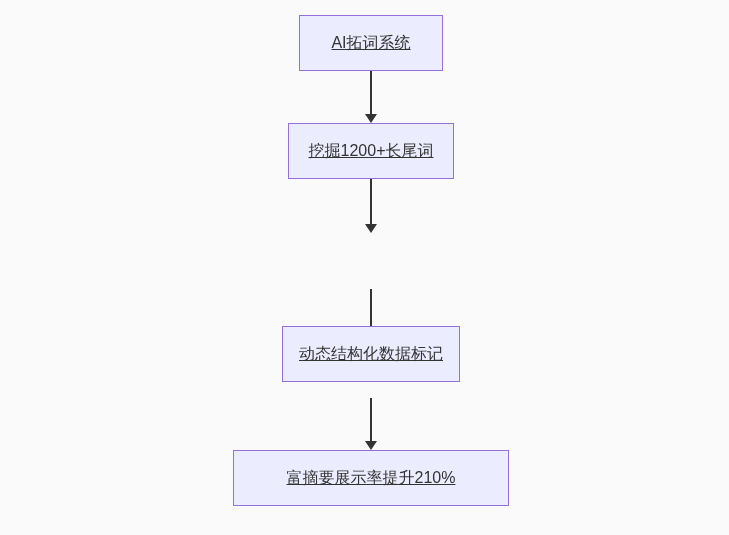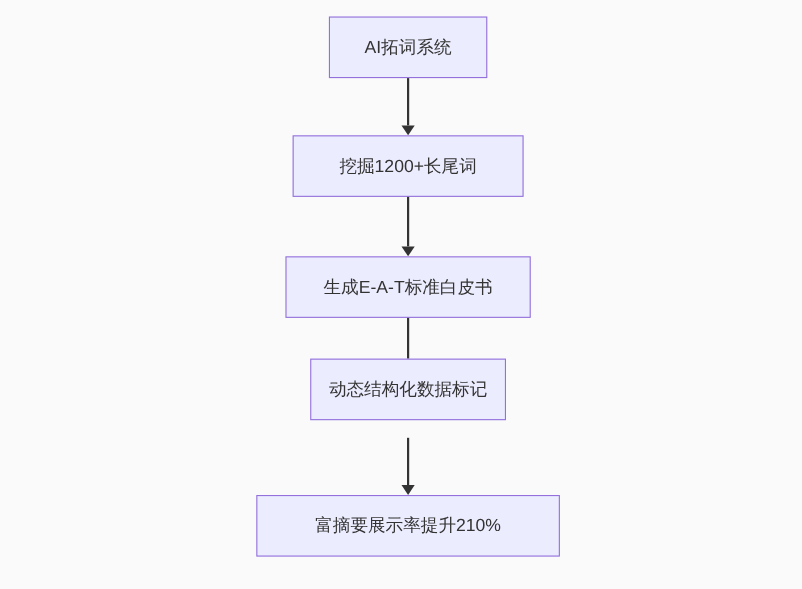--- a/index.html
+++ b/index.html
@@ -26,20 +26,21 @@
     box-sizing: border-box;
     background: var(--node-fill, #ececff);
     border: 1px solid var(--node-border, #9370db);
     color: var(--node-text, #333333);
     font-size: 16px;
     display: flex;
     align-items: center;
     justify-content: center;
     text-align: center;
     white-space: nowrap;
+    text-decoration: underline;
   }
   .arrow {
     position: absolute;
     left: 365px;
     width: 12px;
     display: flex;
     flex-direction: column;
     align-items: center;
   }
   .arrow-line {
@@ -60,28 +61,27 @@
 
 <div class="canvas">
 
   <div class="node" style="top:15px; width:144px">AI拓词系统</div>
 
   <div class="arrow" style="top:71px; height:52px">
     <div class="arrow-line"></div>
     <div class="arrow-head"></div>
   </div>
 
-  <div class="node" style="top:123px; width:210px">挖掘1200+长尾词</div>
+  <div class="node" style="top:123px; width:166px">挖掘1200+长尾词</div>
 
   <div class="arrow" style="top:179px; height:54px">
     <div class="arrow-line"></div>
     <div class="arrow-head"></div>
   </div>
 
-  <div class="node" style="top:233px; width:223px">生成E-A-T标准白皮书</div>
 
   <div class="arrow" style="top:289px; height:53px">
     <div class="arrow-line"></div>
     <div class="arrow-head"></div>
   </div>
 
   <div class="node" style="top:326px; width:178px">动态结构化数据标记</div>
 
   <div class="arrow" style="top:398px; height:52px">
     <div class="arrow-line"></div>

